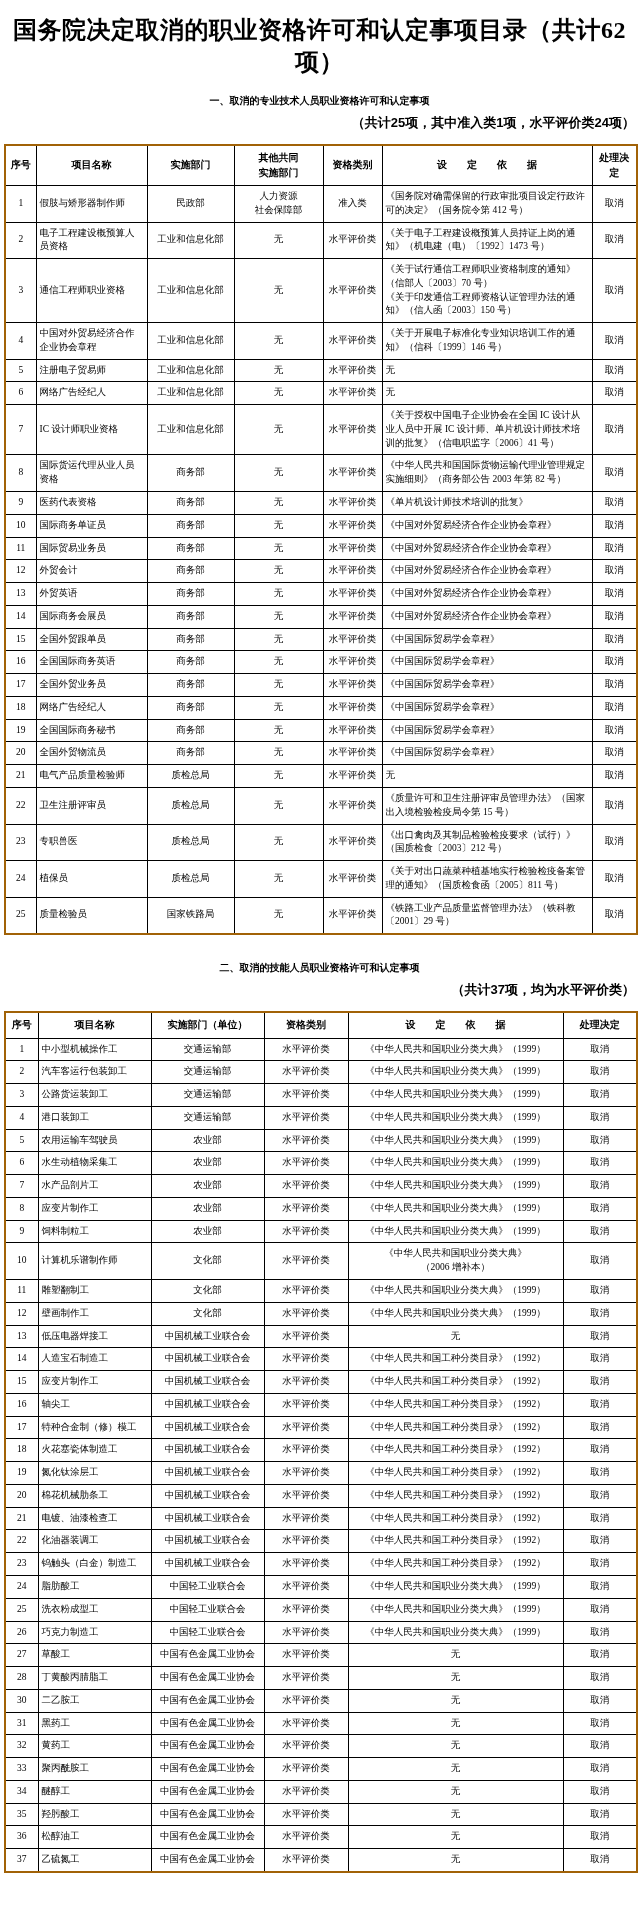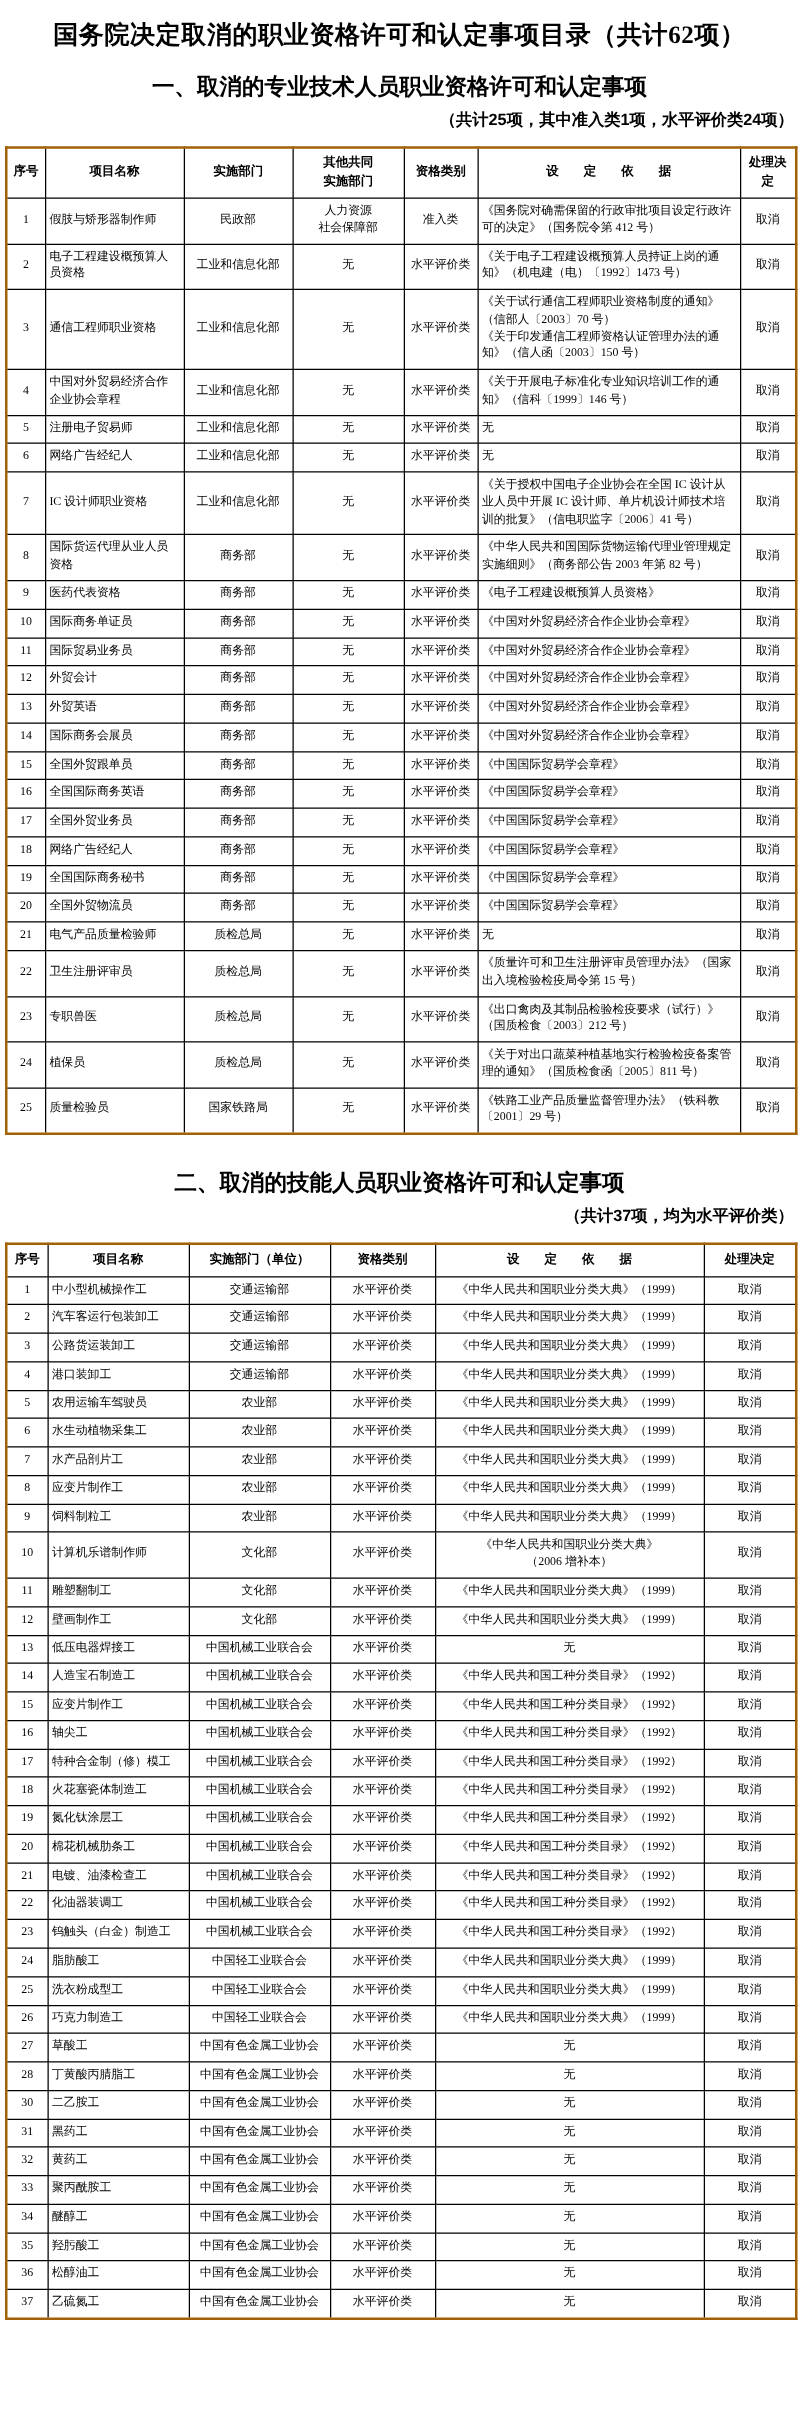--- a/index.html
+++ b/index.html
@@ -4,29 +4,29 @@
 <style>
   html, body { margin: 0; padding: 0; background: #ffffff; }
   body {
     width: 639px;
     color: #000;
     font-family: "Liberation Serif", "DejaVu Serif", serif;
   }
   .page { padding: 6px 4px 12px 4px; }
 
   .doc-title {
-    font-size: 20px;
+    font-size: 24px;
     font-weight: bold;
     text-align: center;
     margin: 8px 0 16px 0;
     letter-spacing: 0.5px;
     font-family: "Liberation Serif", "DejaVu Serif", serif;
   }
   .sec-heading {
-    font-size: 18px;
+    font-size: 10px;
     font-weight: bold;
     text-align: center;
     margin: 10px 0 6px 0;
     font-family: "Liberation Sans", "DejaVu Sans", sans-serif;
   }
   .sec-subheading {
     font-size: 13px;
     font-weight: bold;
     text-align: right;
     margin: 2px 0 12px 0;
@@ -165,21 +165,21 @@
             <td>水平评价类</td>
             <td>《中华人民共和国国际货物运输代理业管理规定实施细则》（商务部公告 2003 年第 82 号）</td>
             <td>取消</td>
           </tr>
           <tr>
             <td>9</td>
             <td>医药代表资格</td>
             <td>商务部</td>
             <td>无</td>
             <td>水平评价类</td>
-            <td>《电子工程建设概预算人员资格》</td>
+            <td>《单片机设计师技术培训的批复》</td>
             <td>取消</td>
           </tr>
           <tr>
             <td>10</td>
             <td>国际商务单证员</td>
             <td>商务部</td>
             <td>无</td>
             <td>水平评价类</td>
             <td>《中国对外贸易经济合作企业协会章程》</td>
             <td>取消</td>

